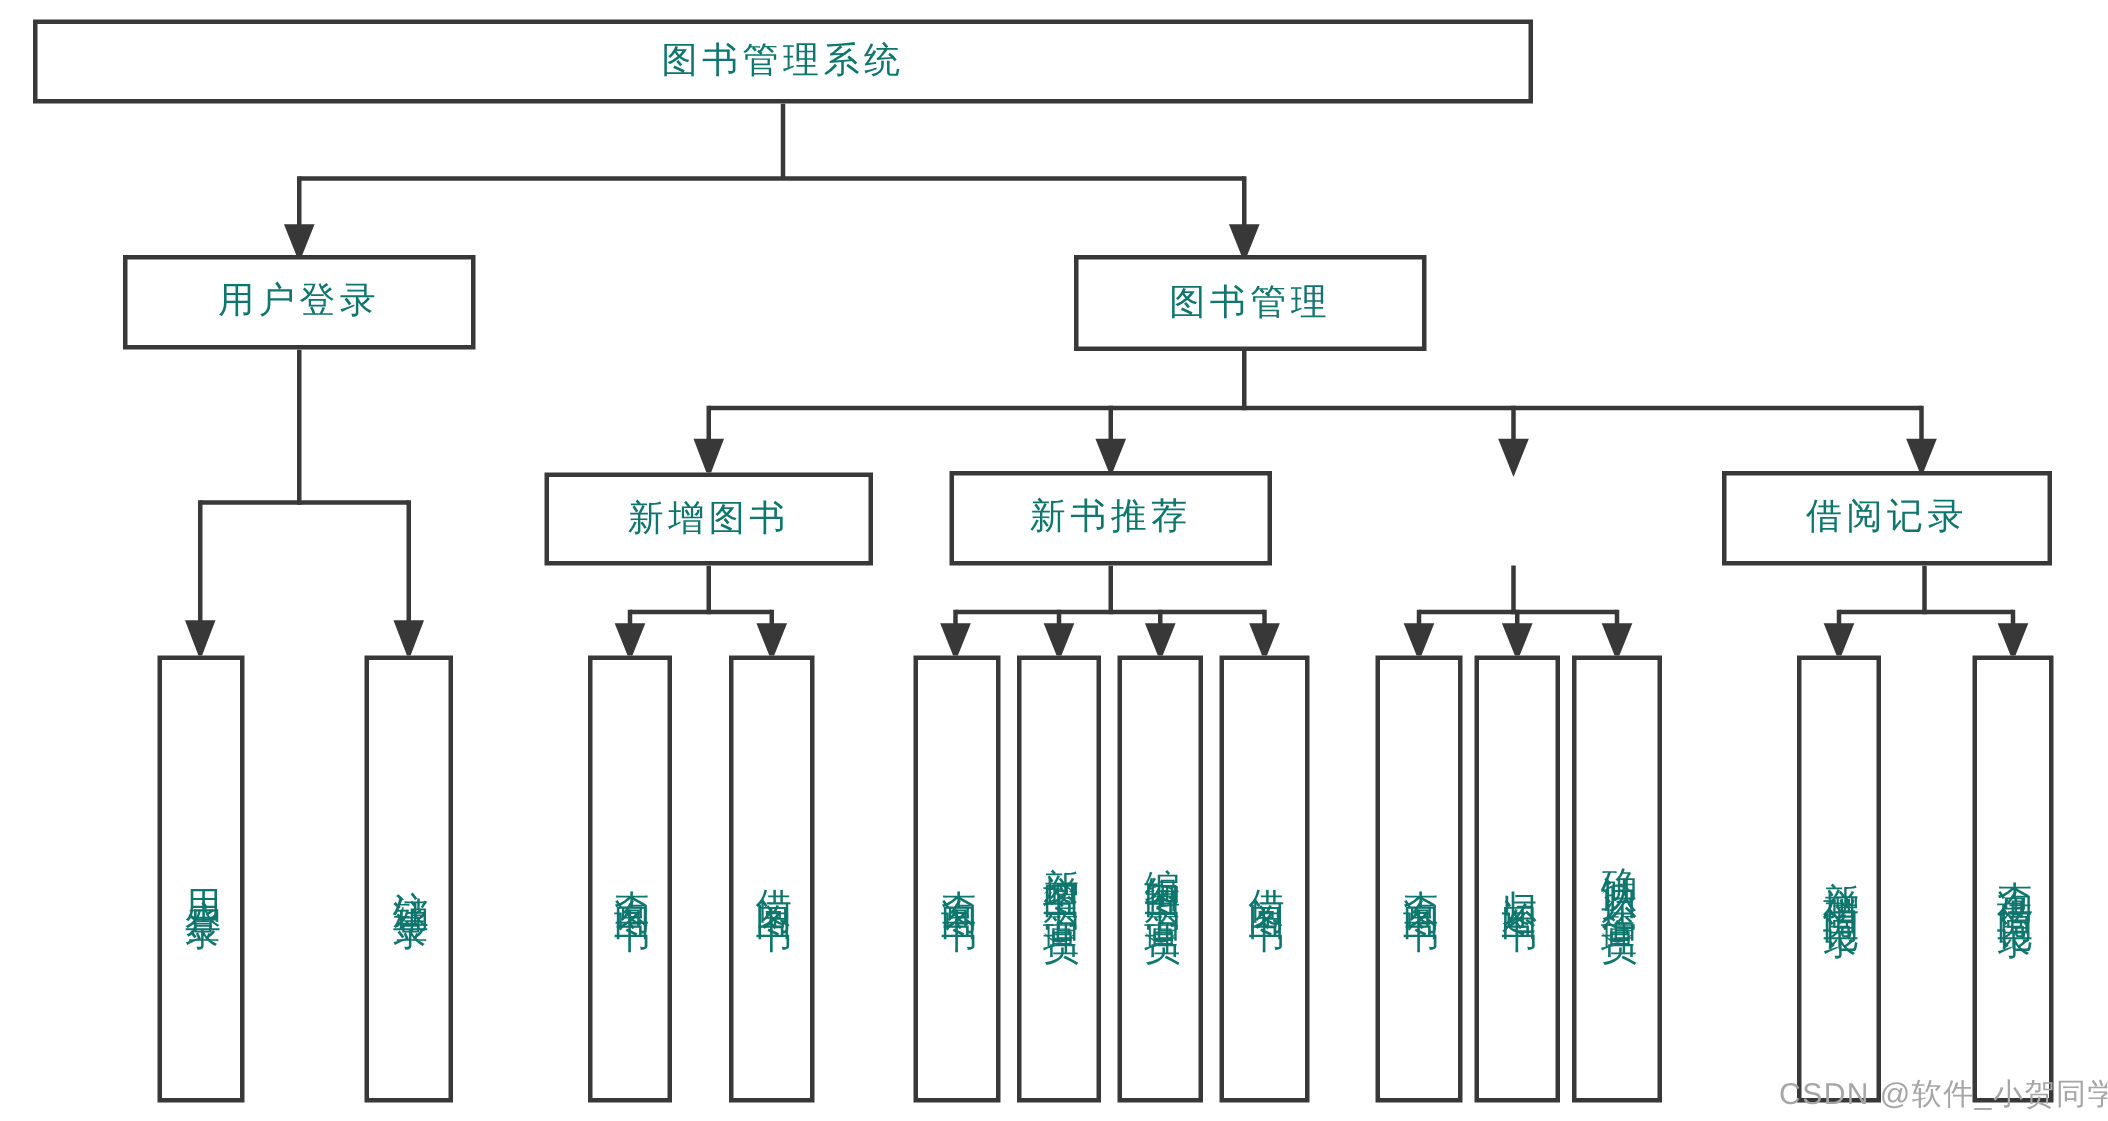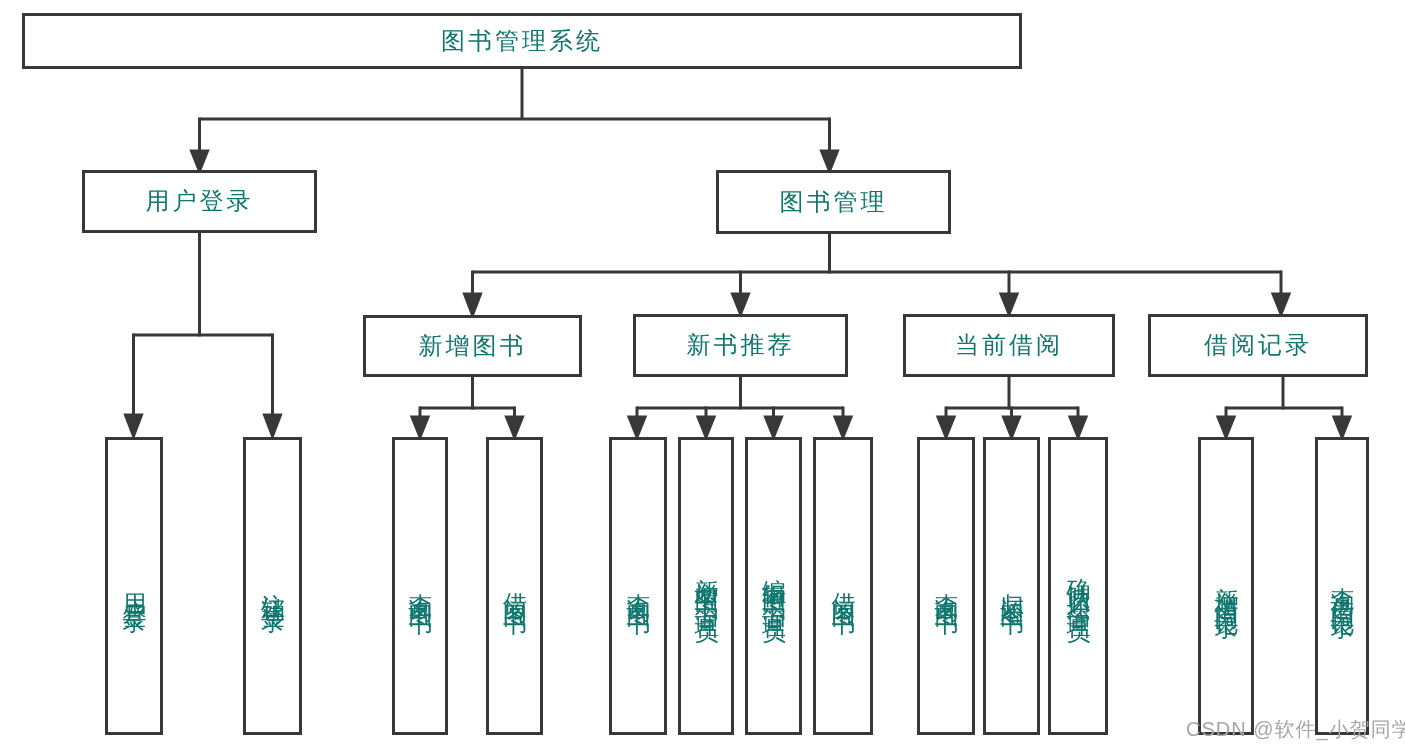--- a/index.html
+++ b/index.html
@@ -149,23 +149,20 @@
   <div class="node h" style="left:716px; top:170px; width:235px; height:64px">
     <span class="lbl">图书管理</span>
   </div>
 
   <div class="node h" style="left:363px; top:315px; width:219px; height:62px">
     <span class="lbl">新增图书</span>
   </div>
   <div class="node h" style="left:633px; top:314px; width:215px; height:63px">
     <span class="lbl">新书推荐</span>
   </div>
-  <div class="node h" style="left:903px; top:314px; width:212px; height:63px">
-    <span class="lbl">当前借阅</span>
-  </div>
   <div class="node h" style="left:1148px; top:314px; width:220px; height:63px">
     <span class="lbl">借阅记录</span>
   </div>
 
   <div class="node v" style="left:105px; top:437px; width:58px; height:298px">
     <span class="lbl">用户登录</span>
   </div>
   <div class="node v" style="left:243px; top:437px; width:59px; height:298px">
     <span class="lbl">注销登录</span>
   </div>

